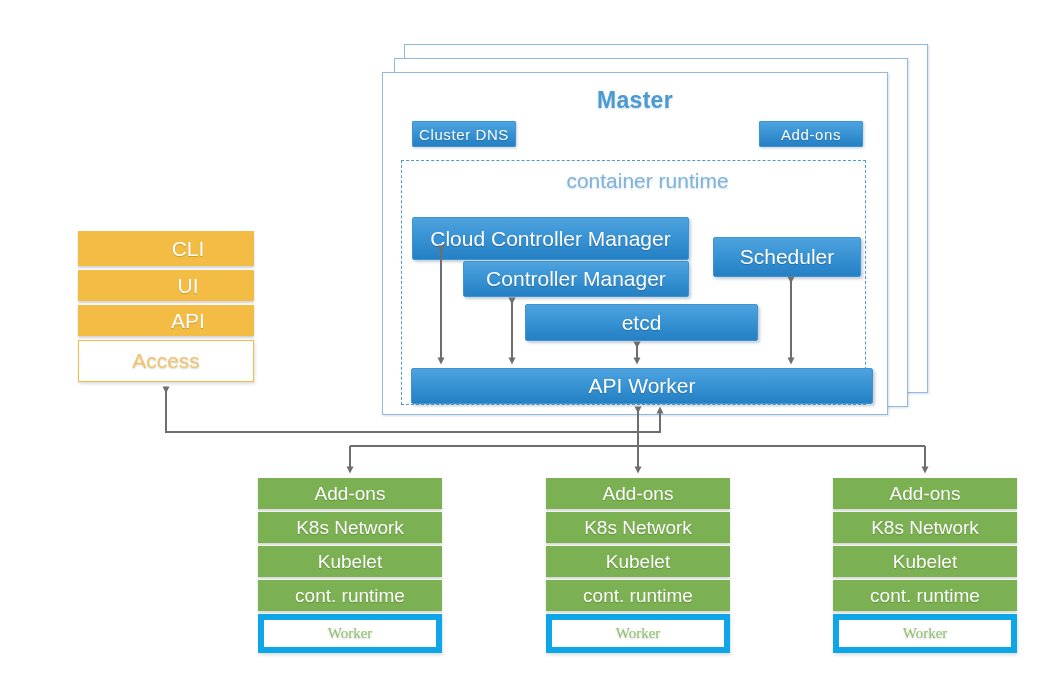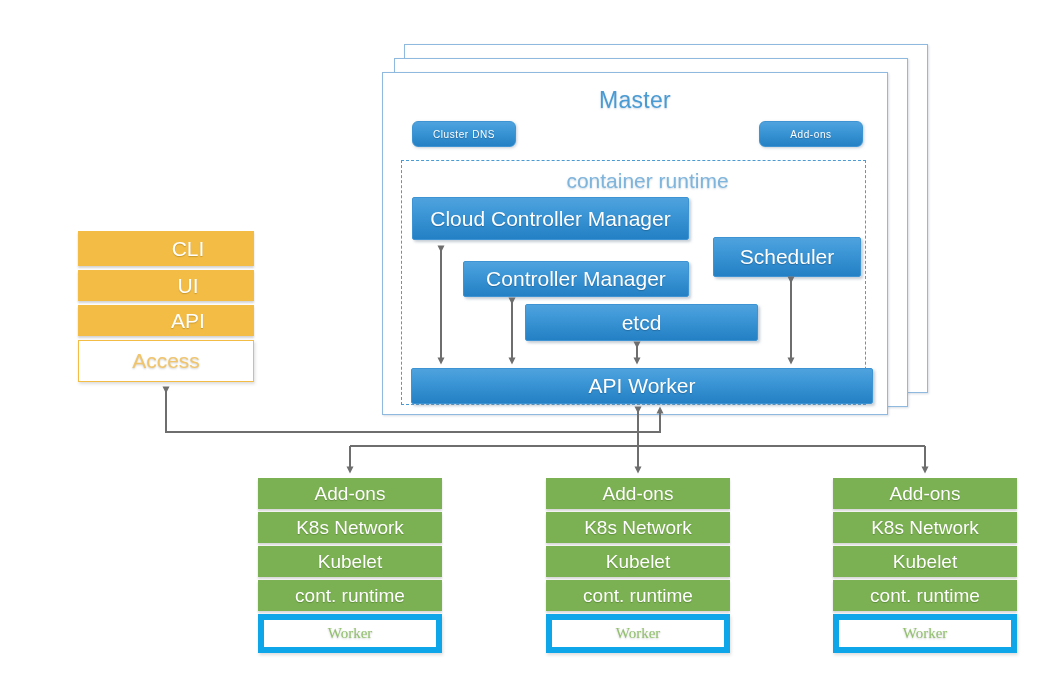--- a/index.html
+++ b/index.html
@@ -31,20 +31,21 @@
 
   .master-title {
     position: absolute;
     left: 0; right: 0;
     top: 80px;
     text-align: center;
     color: #4A9BD4;
     font-size: 23px;
     letter-spacing: .3px;
     text-shadow: 0 1px 2px rgba(160,180,200,.55);
+    font-weight: bold;
   }
 
   
   .runtime-frame {
     border: 1.5px dashed #4A9BD4;
     background: transparent;
   }
 
   
   .bbox {
@@ -54,23 +55,23 @@
     color: #ffffff;
     display: flex;
     align-items: center;
     justify-content: center;
     box-shadow: 2px 2px 3px rgba(110,130,150,0.40);
     text-shadow: 0 1px 1px rgba(20,70,110,.45);
     font-size: 21px;
     white-space: nowrap;
   }
   .bbox.small {
-    font-size: 10px;
+    font-size: 15px;
     letter-spacing: .6px;
-    border-radius: 6px;
+    border-radius: 1px;
     box-shadow: 1px 1px 3px rgba(110,130,150,0.38);
   }
 
   
   .access-wrap { }
   .orow {
     background: #F2BC45;
     color: #ffffff;
     display: flex;
     align-items: center;
@@ -136,21 +137,21 @@
 
     <div class="master-title" style="top:14px;">Master</div>
 
     <div class="abs bbox small" style="left:29px; top:48px; width:104px; height:26px;">Cluster DNS</div>
     <div class="abs bbox small" style="left:376px; top:48px; width:104px; height:26px;">Add-ons</div>
 
     <div class="abs runtime-frame" style="left:18px; top:87px; width:465px; height:245px;"></div>
 
     <div class="abs" style="left:18px; top:96px; width:465px; text-align:center; color:#7FB4DC; font-size:21px; text-shadow:0 1px 2px rgba(170,190,205,.65);padding-left:28px;">container runtime</div>
 
-    <div class="abs bbox" style="left:29px; top:124px; width:277px; height:43px;">Cloud Controller Manager</div>
+    <div class="abs bbox" style="left:29px; top:144px; width:277px; height:43px;">Cloud Controller Manager</div>
 
     <div class="abs bbox" style="left:142px; top:231px; width:233px; height:37px;">etcd</div>
 
     <div class="abs bbox" style="left:80px; top:188px; width:226px; height:36px;">Controller Manager</div>
 
     <div class="abs bbox" style="left:330px; top:164px; width:148px; height:40px;">Scheduler</div>
 
     <div class="abs bbox" style="left:28px; top:295px; width:462px; height:36px;">API Worker</div>
   </div>
 

